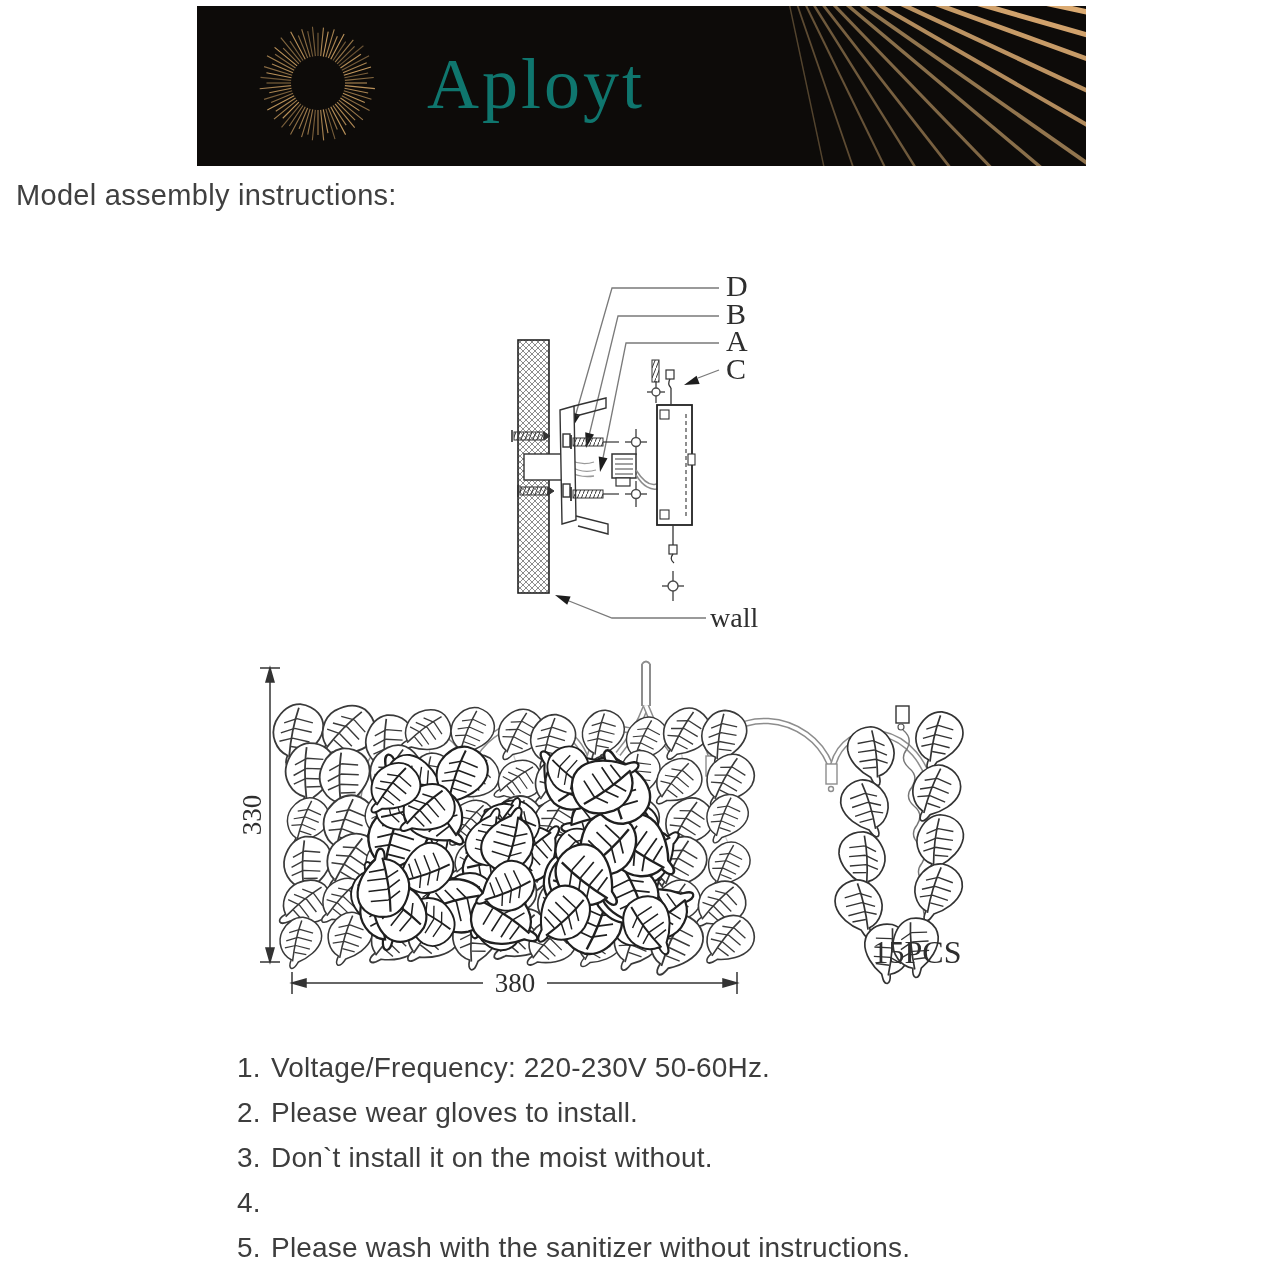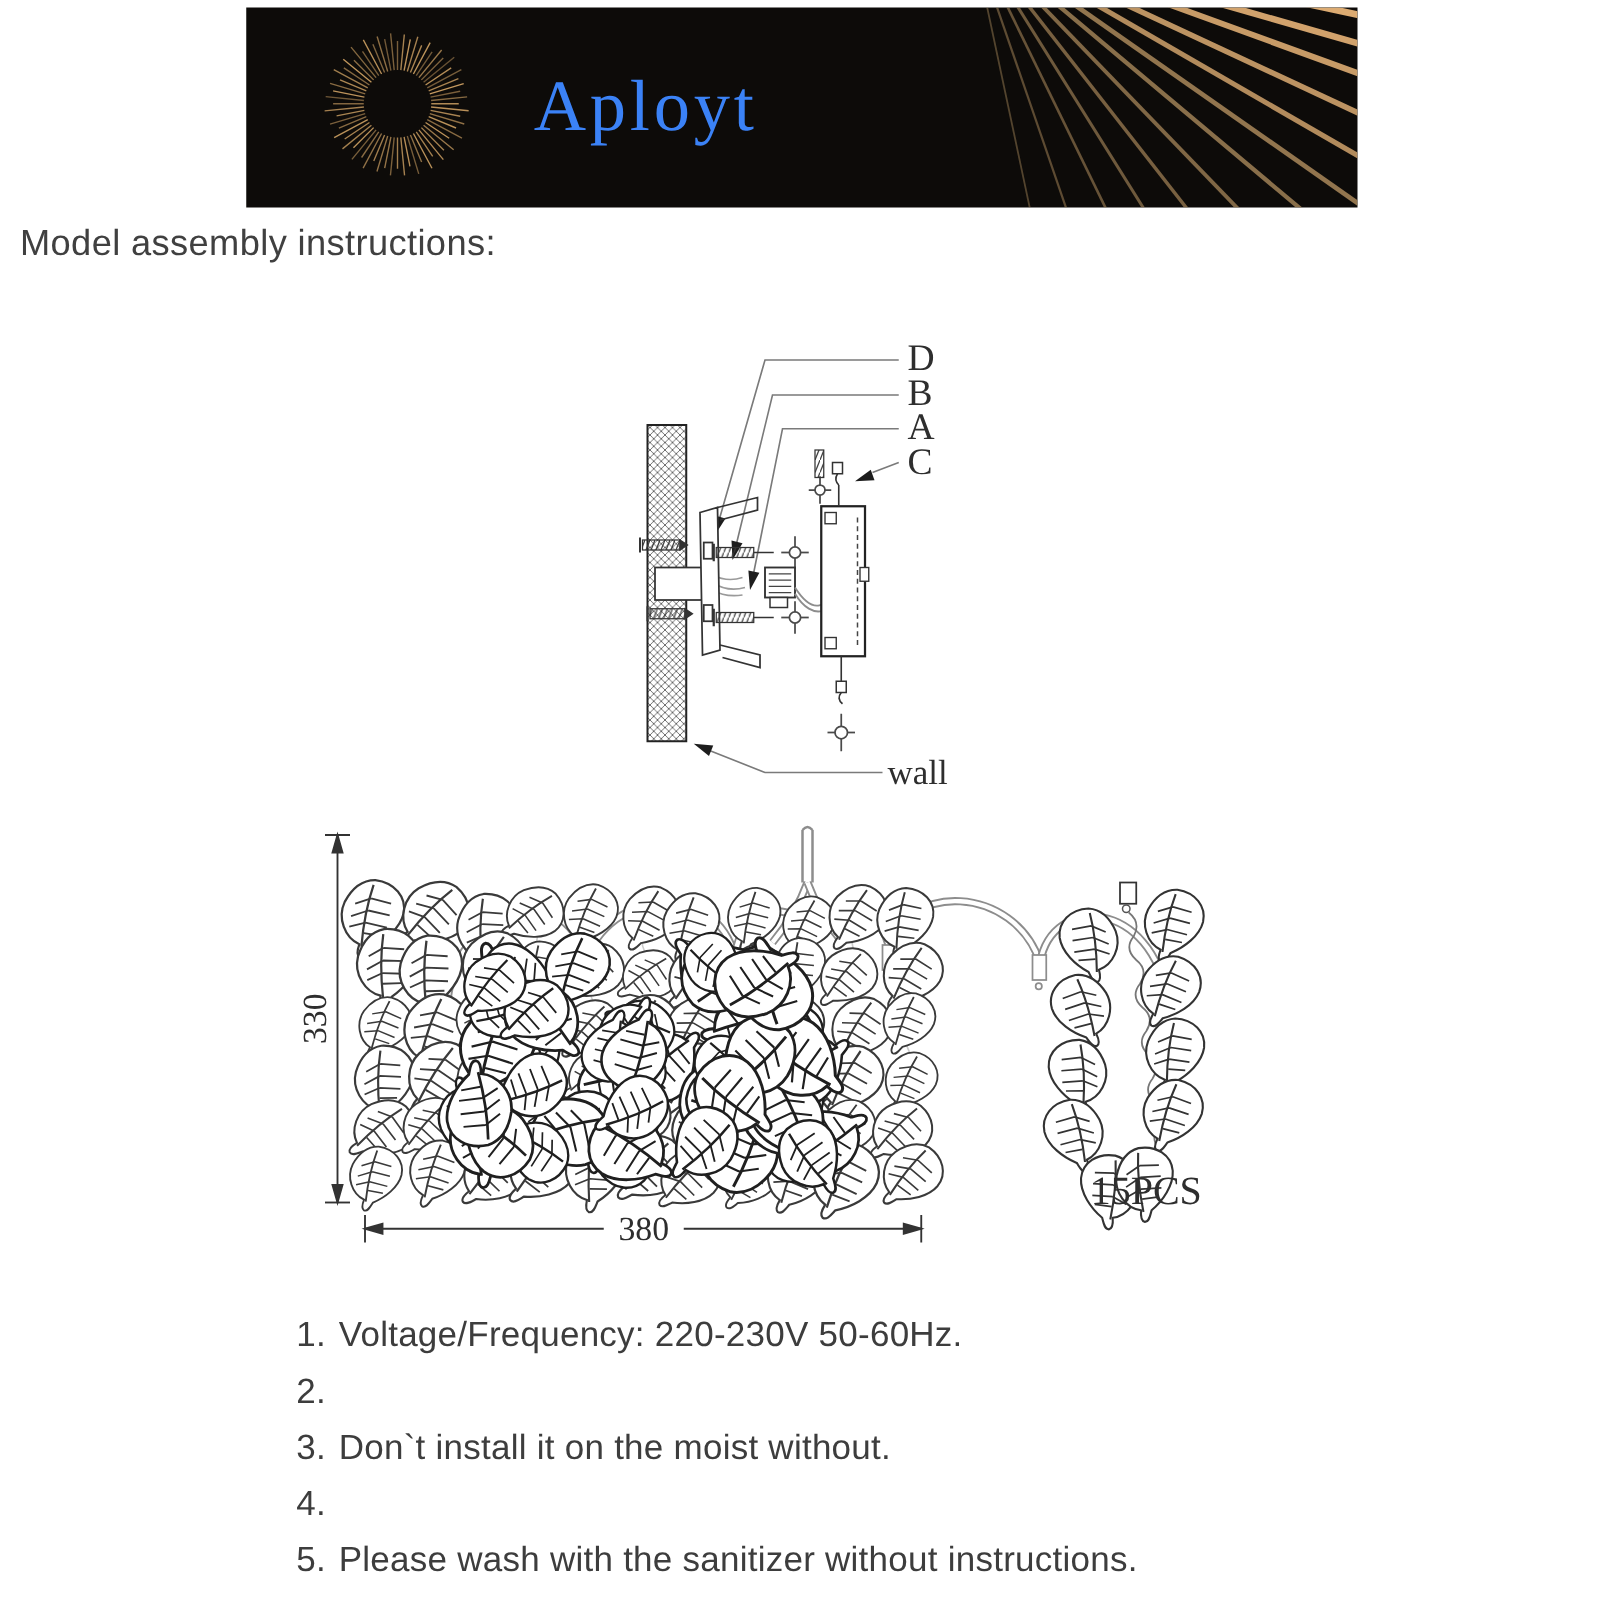--- a/index.html
+++ b/index.html
@@ -8,21 +8,21 @@
     background:#ffffff;font-family:"Liberation Sans",sans-serif;
   }
   .banner{
     position:absolute;left:197px;top:6px;width:889px;height:160px;
     background:#0d0b09;overflow:hidden;
   }
   .banner svg{position:absolute;left:0;top:0;}
   .brand{
     position:absolute;left:230px;top:50%;transform:translateY(-52%);
     font-family:"Liberation Serif","DejaVu Serif",serif;
-    font-size:58px;font-weight:400;letter-spacing:3px;color:#3b82f6;
+    font-size:72px;font-weight:400;letter-spacing:3px;color:#0f766e;
   }
   .title-block{
     position:absolute;top:176px;left:16px;width:100%;
     color:#404040;font-size:29px;font-weight:500;line-height:38px;
     letter-spacing:.3px;
   }
   svg.diagram{position:absolute;}
   .tech-text{font-family:"Liberation Serif","DejaVu Serif",serif;fill:#2e2e2e;}
   .instructions{
     position:absolute;left:237px;top:1046px;color:#3d3d3d;
@@ -475,20 +475,21 @@
   <text class="tech-text" font-size="32" text-anchor="middle" x="677" y="315">15PCS</text>
 </svg>
 
 <div class="instructions">
   <div class="row">
     <span class="num">1.</span>
     <span class="txt">Voltage/Frequency: 220-230V 50-60Hz.</span>
   </div>
   <div class="row">
     <span class="num">2.</span>
+    <span class="txt">Please wear gloves to install.</span>
   </div>
   <div class="row">
     <span class="num">3.</span>
     <span class="txt">Don`t install it on the moist without.</span>
   </div>
   <div class="row">
     <span class="num">4.</span>
   </div>
   <div class="row">
     <span class="num">5.</span>

